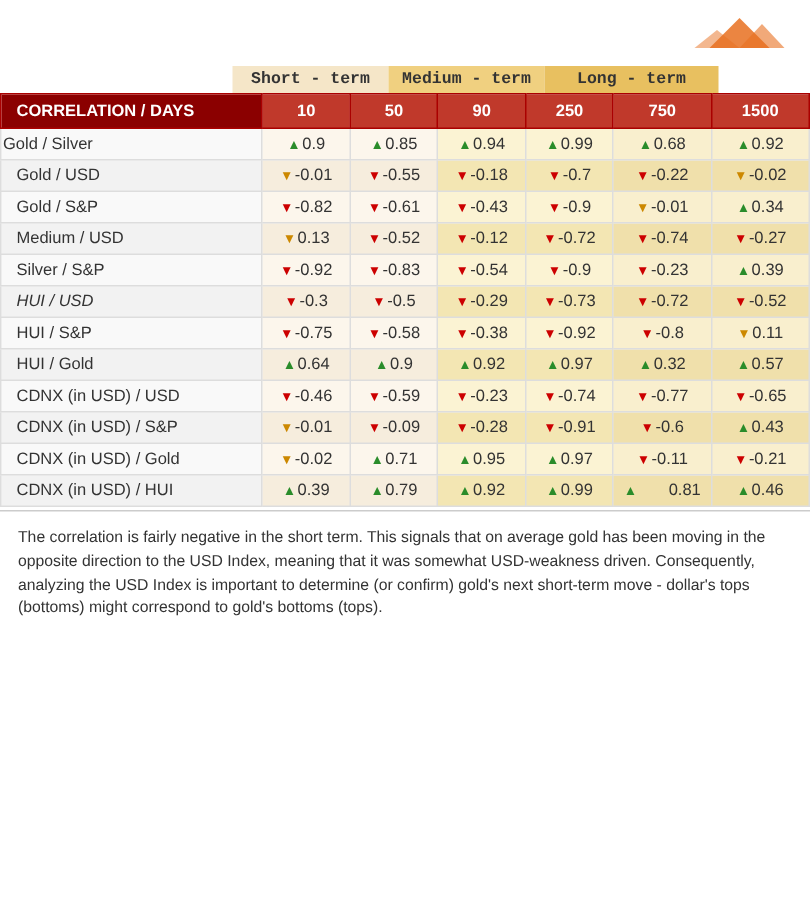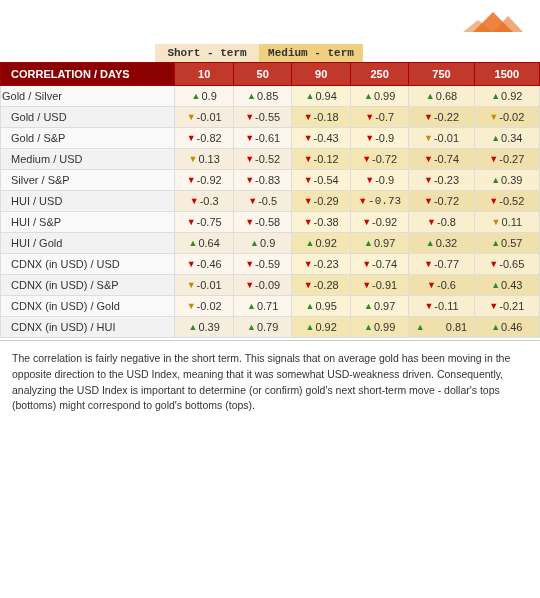--- a/index.html
+++ b/index.html
@@ -146,20 +146,21 @@
     </svg>
     <div class="logo-name"></div>
     <div class="logo-domain"></div>
   </div>
 </div>
 
 <div style="display:flex; margin: 0 0 0 0; font-family: Liberation Mono, monospace;">
   <div style="width:155px; min-width:155px;"></div>
   <div class="band band-short" style="width:104px; font-size:11px; font-weight:bold; text-align:center; padding:3px 0; color:#333; background:#f5e6c8;">Short - term</div>
   <div class="band band-medium" style="width:104px; font-size:11px; font-weight:bold; text-align:center; padding:3px 0; color:#333; background:#f0d080;">Medium - term</div>
+  <div class="band band-long" style="width:116px; font-size:11px; font-weight:bold; text-align:center; padding:3px 0; color:#333; background:#e8c060;">Long - term</div>
 </div>
 
 <table>
   <thead>
     <tr>
       <th style="width:155px; text-align:left; padding-left:10px;">CORRELATION / DAYS</th>
       <th style="width:52px; background:#c0392b;">10</th>
       <th style="width:52px; background:#c0392b;">50</th>
       <th style="width:52px; background:#c0392b;">90</th>
       <th style="width:52px; background:#c0392b;">250</th>
@@ -357,21 +358,21 @@
           </div>
         </td>
         <td style="text-align: center; padding: 4px 2px; font-size: 11px; border: 1px solid rgb(221, 221, 221); background: rgba(232, 192, 60, 0.25);">
           <div style="display: flex; align-items: center; justify-content: center; gap: 1px;">
             <span style="color: rgb(42, 140, 42); font-size: 9px;">▲</span>
             <span style="font-size: 11px; color: rgb(51, 51, 51);">0.39</span>
           </div>
         </td>
       </tr>
       <tr style="background: rgb(245, 245, 245);">
-        <td style="text-align: left; padding-left: 10px; background: rgb(242, 242, 242); font-size: 11px; font-weight: normal; border-right: 1px solid rgb(221, 221, 221);">HUI / USD</td>
+        <td style="text-align: left; padding-left: 10px; background: rgb(242, 242, 242); font-size: 11px; font-weight: normal; border-right: 1px solid rgb(221, 221, 221); font-style: italic;">HUI / USD</td>
         <td style="text-align: center; padding: 4px 2px; font-size: 11px; border: 1px solid rgb(221, 221, 221); background: rgba(245, 230, 200, 0.55);">
           <div style="display: flex; align-items: center; justify-content: center; gap: 1px;">
             <span style="color: rgb(204, 0, 0); font-size: 9px;">▼</span>
             <span style="font-size: 11px; color: rgb(51, 51, 51);">-0.3</span>
           </div>
         </td>
         <td style="text-align: center; padding: 4px 2px; font-size: 11px; border: 1px solid rgb(221, 221, 221); background: rgba(245, 230, 200, 0.55);">
           <div style="display: flex; align-items: center; justify-content: center; gap: 1px;">
             <span style="color: rgb(204, 0, 0); font-size: 9px;">▼</span>
             <span style="font-size: 11px; color: rgb(51, 51, 51);">-0.5</span>
@@ -379,21 +380,21 @@
         </td>
         <td style="text-align: center; padding: 4px 2px; font-size: 11px; border: 1px solid rgb(221, 221, 221); background: rgba(240, 208, 80, 0.4);">
           <div style="display: flex; align-items: center; justify-content: center; gap: 1px;">
             <span style="color: rgb(204, 0, 0); font-size: 9px;">▼</span>
             <span style="font-size: 11px; color: rgb(51, 51, 51);">-0.29</span>
           </div>
         </td>
         <td style="text-align: center; padding: 4px 2px; font-size: 11px; border: 1px solid rgb(221, 221, 221); background: rgba(240, 208, 80, 0.4);">
           <div style="display: flex; align-items: center; justify-content: center; gap: 1px;">
             <span style="color: rgb(204, 0, 0); font-size: 9px;">▼</span>
-            <span style="font-size: 11px; color: rgb(51, 51, 51); font-family: Liberation Mono, monospace;">-0.73</span>
+            <span style="font-size: 11px; color: rgb(51, 51, 51);">-0.73</span>
           </div>
         </td>
         <td style="text-align: center; padding: 4px 2px; font-size: 11px; border: 1px solid rgb(221, 221, 221); background: rgba(232, 192, 60, 0.4);">
           <div style="display: flex; align-items: center; justify-content: center; gap: 1px;">
             <span style="color: rgb(204, 0, 0); font-size: 9px;">▼</span>
             <span style="font-size: 11px; color: rgb(51, 51, 51);">-0.72</span>
           </div>
         </td>
         <td style="text-align: center; padding: 4px 2px; font-size: 11px; border: 1px solid rgb(221, 221, 221); background: rgba(232, 192, 60, 0.4);">
           <div style="display: flex; align-items: center; justify-content: center; gap: 1px;">

